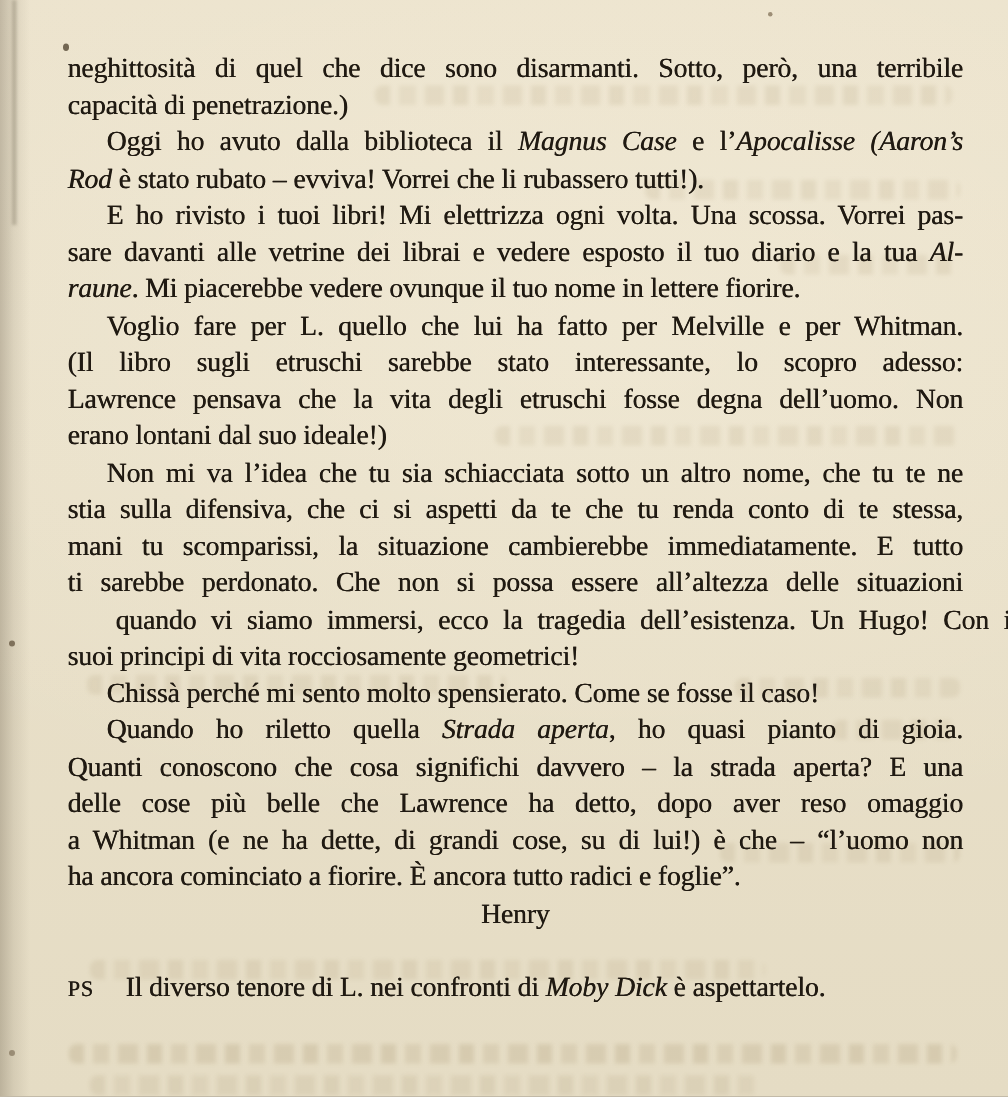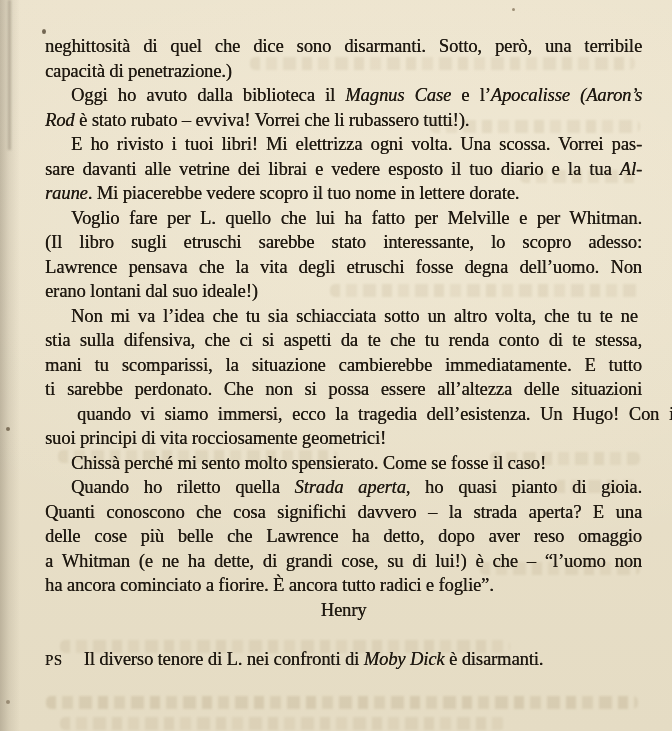--- a/index.html
+++ b/index.html
@@ -73,33 +73,33 @@
   <div class="bleed strong" style="left:46px;top:696px;width:592px;"></div>
   <div class="bleed" style="left:60px;top:717px;width:445px;"></div>
 
   <div id="letter-lines">
       <div class="line"><span class="ls" style="word-spacing: 8.4875px;"><span>neghittosità di quel che dice sono disarmanti. Sotto, però, una terribile</span></span></div>
       <div class="line"><span class="ls"><span>capacità di penetrazione.)</span></span></div>
       <div class="line indent"><span class="ls" style="word-spacing: 5.6875px; text-align: right;"><span>Oggi ho avuto dalla biblioteca il </span><span class="it">Magnus Case</span><span> e l’</span><span class="it">Apocalisse (Aaron’s</span></span></div>
       <div class="line"><span class="ls"><span class="it">Rod</span><span> è stato rubato – evviva! Vorrei che li rubassero tutti!).</span></span></div>
       <div class="line indent"><span class="ls" style="word-spacing: 3.65385px;"><span>E ho rivisto i tuoi libri! Mi elettrizza ogni volta. Una scossa. Vorrei pas-</span></span></div>
       <div class="line"><span class="ls" style="word-spacing: 3.65521px;"><span>sare davanti alle vetrine dei librai e vedere esposto il tuo diario e la tua </span><span class="it">Al-</span></span></div>
-      <div class="line"><span class="ls"><span class="it">raune</span><span>. Mi piacerebbe vedere scopro il tuo nome in lettere dorate.</span></span></div>
+      <div class="line"><span class="ls"><span class="it">raune</span><span>. Mi piacerebbe vedere ovunque il tuo nome in lettere fiorire.</span></span></div>
       <div class="line indent"><span class="ls" style="word-spacing: 5.11538px;"><span>Voglio fare per L. quello che lui ha fatto per Melville e per Whitman.</span></span></div>
       <div class="line"><span class="ls" style="word-spacing: 12.6528px;"><span>(Il libro sugli etruschi sarebbe stato interessante, lo scopro adesso:</span></span></div>
       <div class="line"><span class="ls" style="word-spacing: 6.82031px;"><span>Lawrence pensava che la vita degli etruschi fosse degna dell’uomo. Non</span></span></div>
       <div class="line"><span class="ls"><span>erano lontani dal suo ideale!)</span></span></div>
-      <div class="line indent"><span class="ls" style="word-spacing: 3.41458px;"><span>Non mi va l’idea che tu sia schiacciata sotto un altro volta, che tu te ne</span></span></div>
+      <div class="line indent"><span class="ls" style="word-spacing: 3.41458px;"><span>Non mi va l’idea che tu sia schiacciata sotto un altro nome, che tu te ne</span></span></div>
       <div class="line"><span class="ls" style="word-spacing: 4.94062px;"><span>stia sulla difensiva, che ci si aspetti da te che tu renda conto di te stessa,</span></span></div>
       <div class="line"><span class="ls" style="word-spacing: 8.45703px; text-align: center;"><span>mani tu scomparissi, la situazione cambierebbe immediatamente. E tutto</span></span></div>
       <div class="line"><span class="ls" style="word-spacing: 7.27031px;"><span>ti sarebbe perdonato. Che non si possa essere all’altezza delle situazioni</span></span></div>
       <div class="line"><span class="ls" style="word-spacing: 5.18608px; margin-left: 32px;"><span>quando vi siamo immersi, ecco la tragedia dell’esistenza. Un Hugo! Con i</span></span></div>
       <div class="line"><span class="ls"><span>suoi principi di vita rocciosamente geometrici!</span></span></div>
       <div class="line indent"><span class="ls"><span>Chissà perché mi sento molto spensierato. Come se fosse il caso!</span></span></div>
       <div class="line indent"><span class="ls" style="word-spacing: 10.2703px;"><span>Quando ho riletto quella </span><span class="it">Strada aperta</span><span>, ho quasi pianto di gioia.</span></span></div>
       <div class="line"><span class="ls" style="word-spacing: 7.04119px;"><span>Quanti conoscono che cosa significhi davvero – la strada aperta? E una</span></span></div>
       <div class="line"><span class="ls" style="word-spacing: 9.29403px;"><span>delle cose più belle che Lawrence ha detto, dopo aver reso omaggio</span></span></div>
       <div class="line"><span class="ls" style="word-spacing: 4.33301px;"><span>a Whitman (e ne ha dette, di grandi cose, su di lui!) è che – “l’uomo non</span></span></div>
       <div class="line"><span class="ls"><span>ha ancora cominciato a fiorire. È ancora tutto radici e foglie”.</span></span></div>
       <div class="line right"><span class="ls"><span>Henry</span></span></div>
-      <div class="line" style="margin-top: 25px;"><span class="ls"><span class="ps">PS</span><span>Il diverso tenore di L. nei confronti di </span><span class="it">Moby Dick</span><span> è disarmanti.</span></span></div>
+      <div class="line" style="margin-top: 25px;"><span class="ls"><span class="ps">PS</span><span>Il diverso tenore di L. nei confronti di </span><span class="it">Moby Dick</span><span> è aspettartelo.</span></span></div>
     </div>
 </div>
 
 </body></html>

